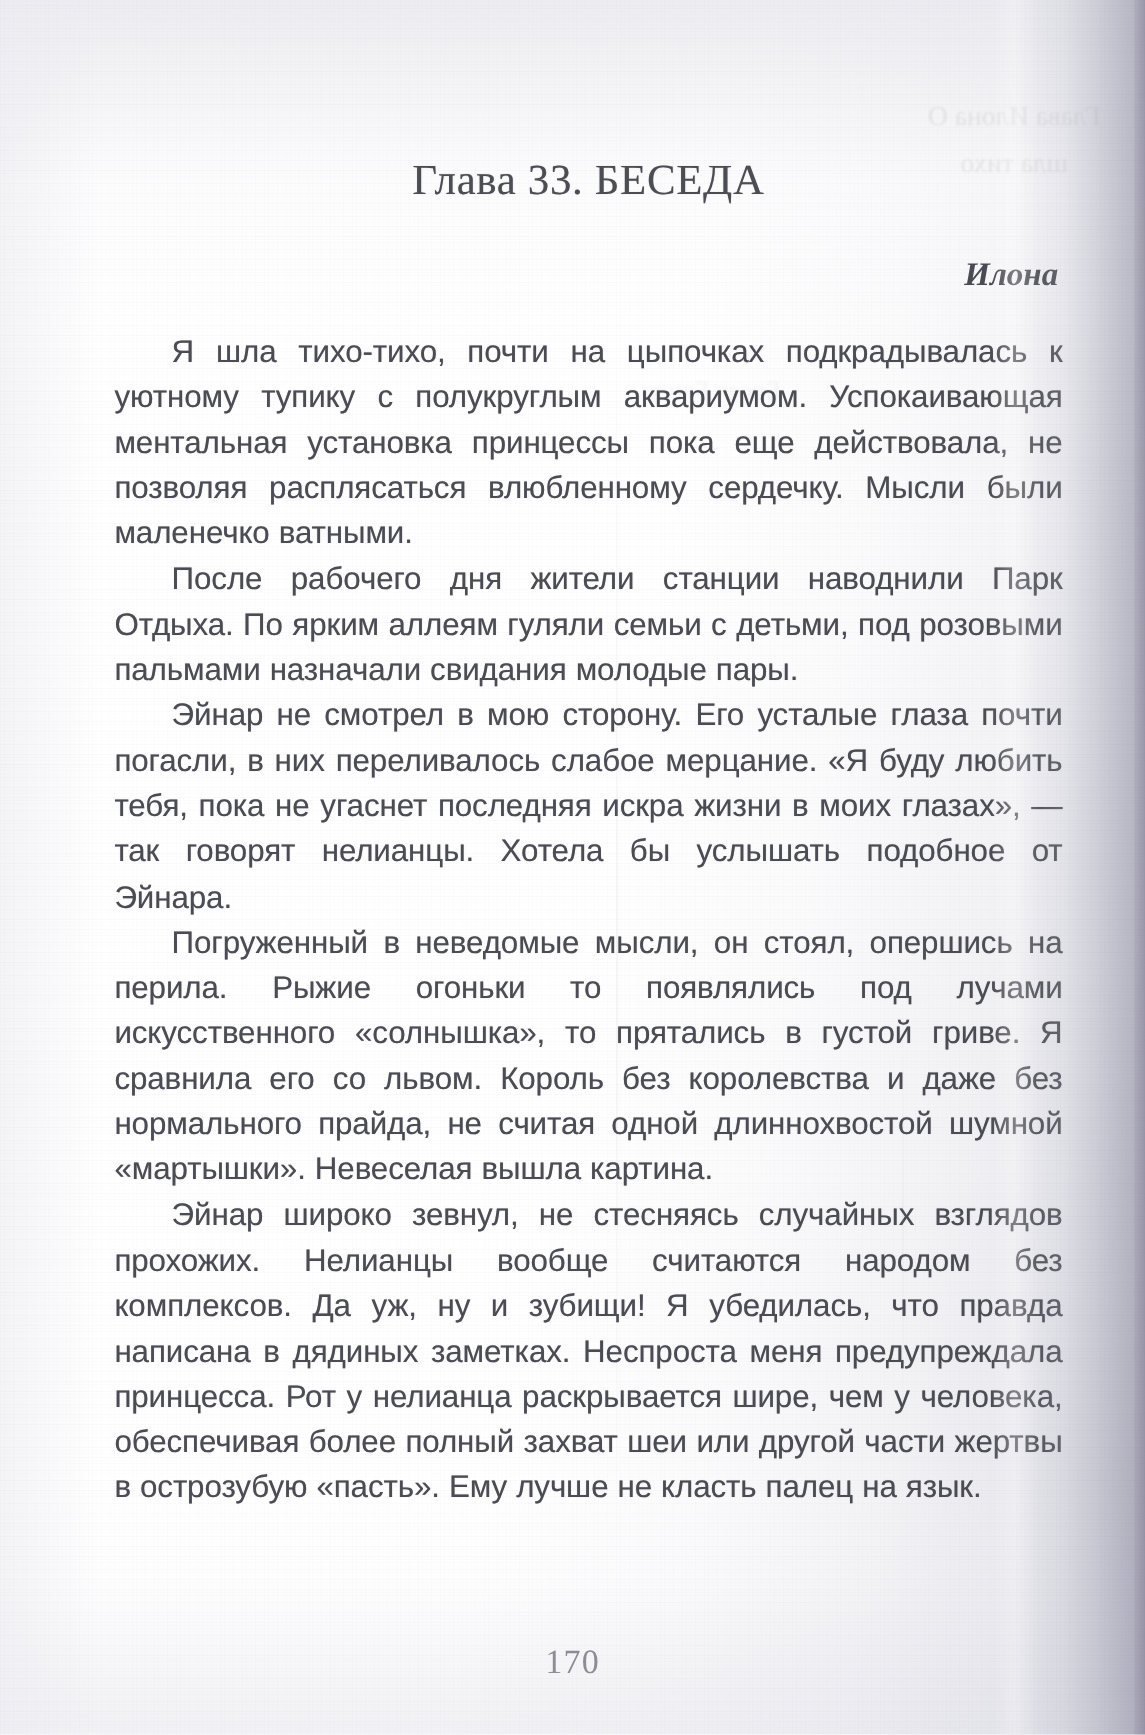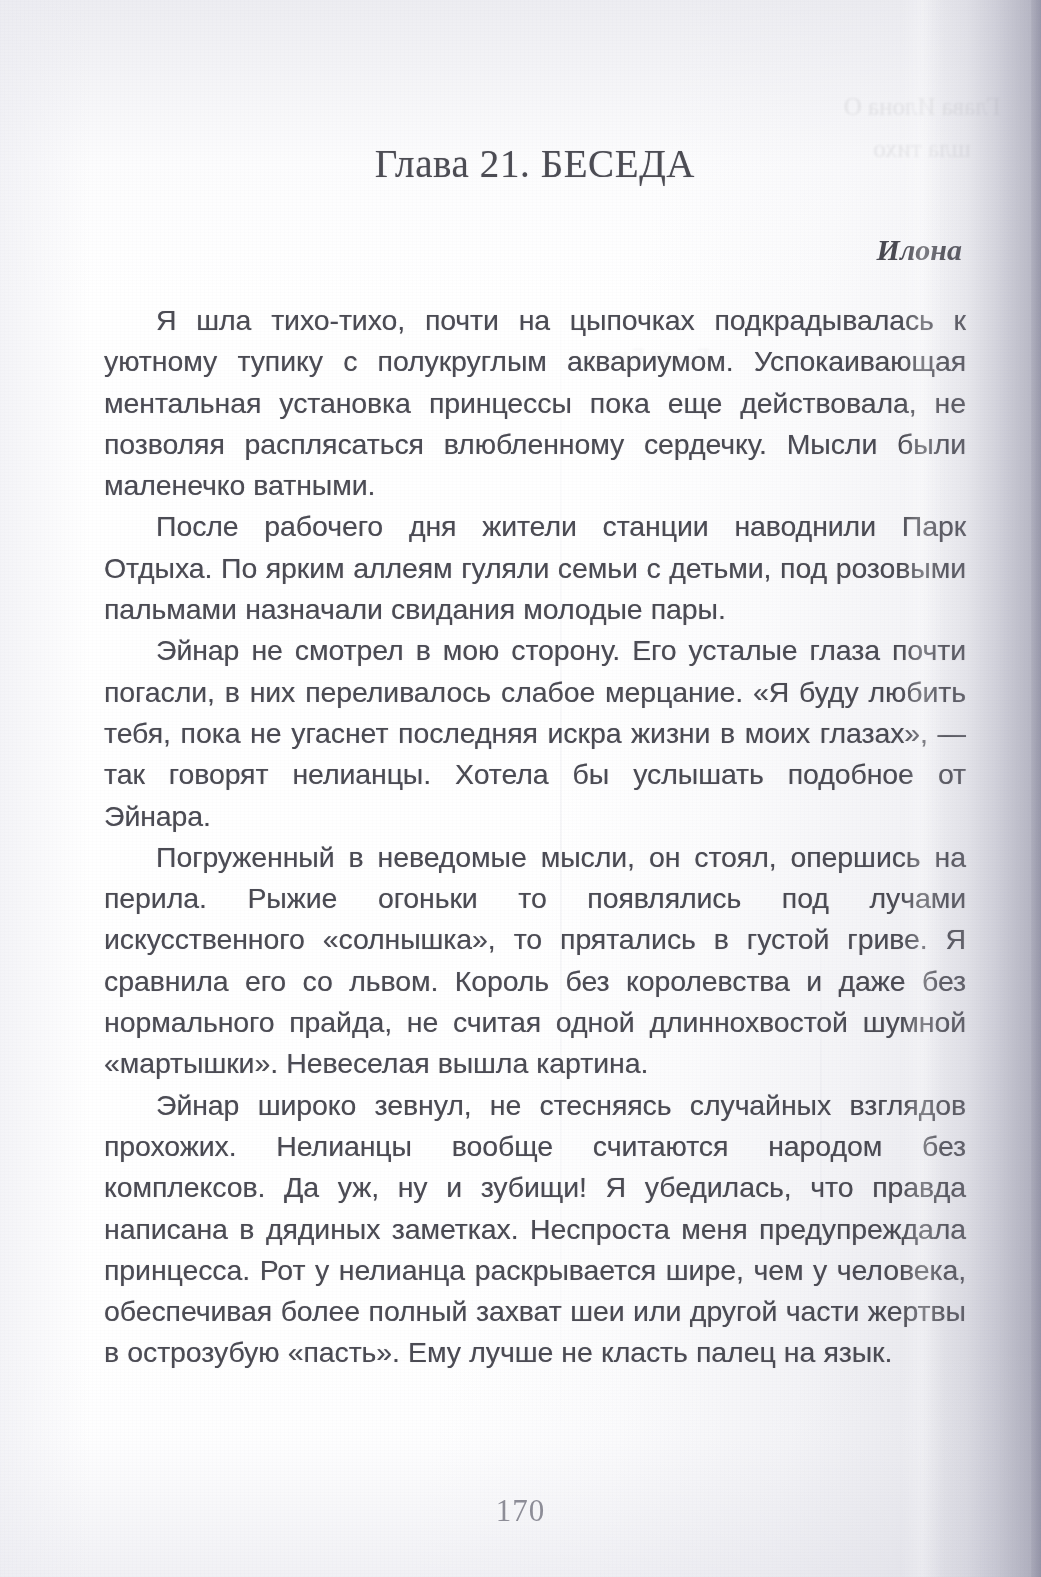--- a/index.html
+++ b/index.html
@@ -212,21 +212,21 @@
 
   <div class="bleed-through">Глава
 Илона
 О
 шла
 тихо</div>
   <div class="bleed-through-mid">Босая Банда</div>
 
   <div class="text-block">
 
-    <h1 class="chapter-title">Глава 21. БЕСЕДА</h1>
+    <h1 class="chapter-title">Глава 33. БЕСЕДА</h1>
 
     <div class="speaker-name">Илона</div>
 
     <div class="body-copy">
       <p>Я шла тихо-тихо, почти на цыпочках подкрадывалась к уютному тупику с полукруглым аквариумом. Успокаивающая ментальная установка принцессы пока еще действовала, не позволяя расплясаться влюбленному сердечку. Мысли были маленечко ватными.</p>
       <p>После рабочего дня жители станции наводнили Парк Отдыха. По ярким аллеям гуляли семьи с детьми, под розовыми пальмами назначали свидания молодые пары.</p>
       <p>Эйнар не смотрел в мою сторону. Его усталые глаза почти погасли, в них переливалось слабое мерцание. «Я буду любить тебя, пока не угаснет последняя искра жизни в моих глазах», — так говорят нелианцы. Хотела бы услышать подобное от Эйнара.</p>
       <p>Погруженный в неведомые мысли, он стоял, опершись на перила. Рыжие огоньки то появлялись под лучами искусственного «солнышка», то прятались в густой гриве. Я сравнила его со львом. Король без королевства и даже без нормального прайда, не считая одной длиннохвостой шумной «мартышки». Невеселая вышла картина.</p>
       <p>Эйнар широко зевнул, не стесняясь случайных взглядов прохожих. Нелианцы вообще считаются народом без комплексов. Да уж, ну и зубищи! Я убедилась, что правда написана в дядиных заметках. Неспроста меня предупреждала принцесса. Рот у нелианца раскрывается шире, чем у человека, обеспечивая более полный захват шеи или другой части жертвы в острозубую «пасть». Ему лучше не класть палец на язык.</p>
     </div>

